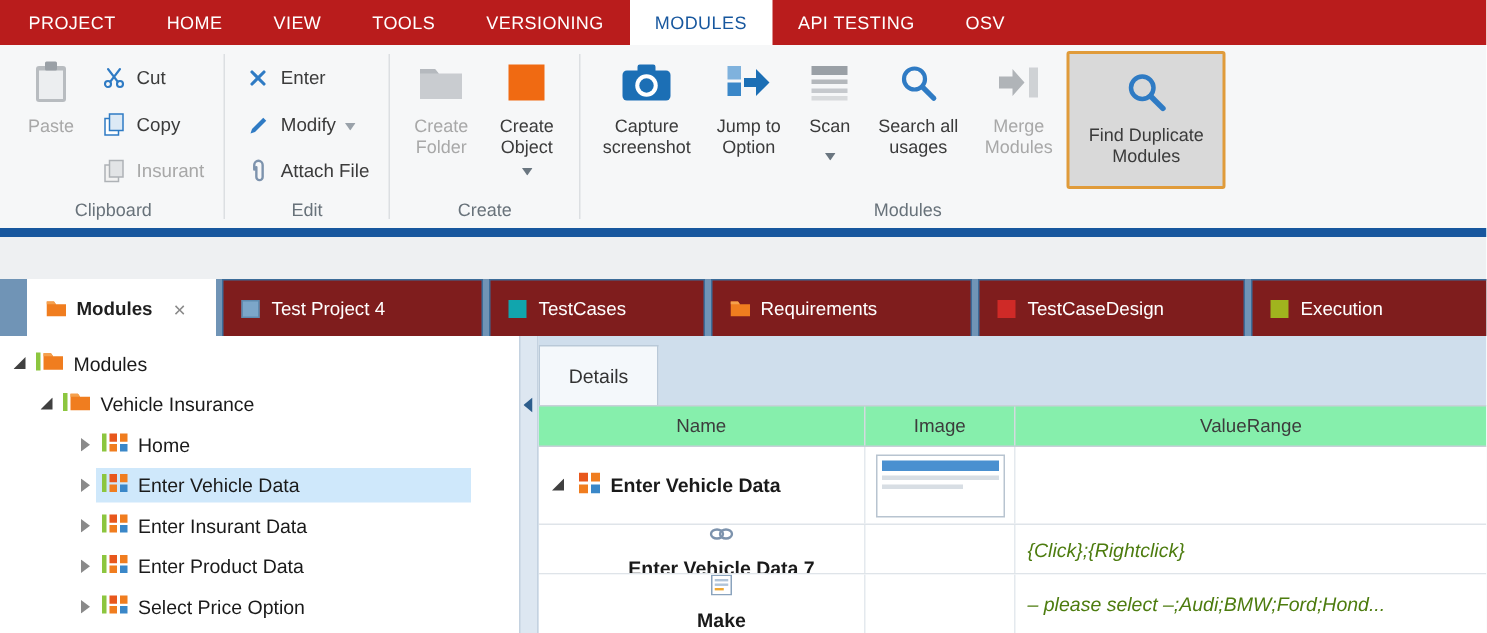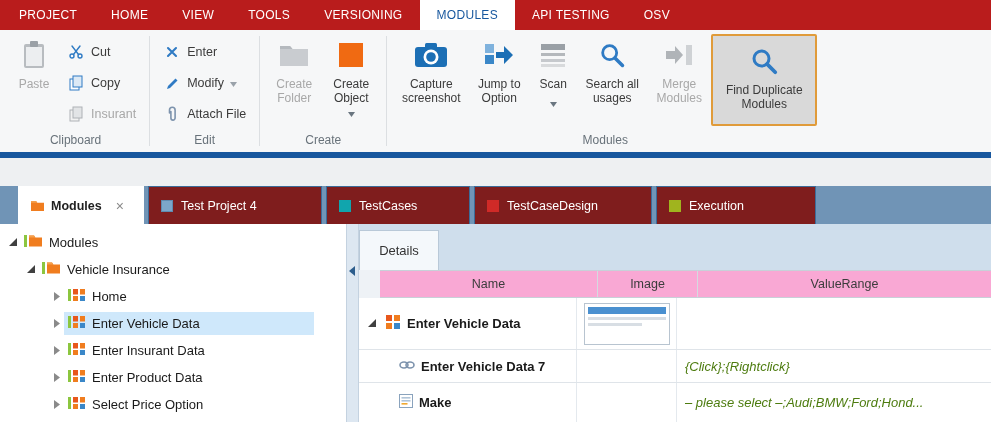--- a/index.html
+++ b/index.html
@@ -50,29 +50,29 @@
   .tinner { display: flex; align-items: center; gap: 6px; padding: 3px 8px 3px 4px; }
   .sel .tinner { background: #cfe8fb; flex: 1; margin-right: 32px; }
 
   .splitter { width: 13px; background: #dde7f1; border-left: 1px solid #c4d2e0; border-right: 1px solid #c4d2e0; position: relative; flex: 0 0 auto; }
   .splitter .sarrow { position: absolute; top: 38px; left: 2px; }
 
   .details { flex: 1; display: flex; flex-direction: column; background: #eef2f6; overflow: hidden; }
   .dstrip { height: 46px; background: #cfdeec; display: flex; align-items: flex-end; }
   .dtab-details { width: 80px; height: 40px; background: #f4f8fb; border: 1px solid #b9c9d8; border-bottom: none; display: flex; align-items: center; justify-content: center; font-size: 13px; color: #333; margin-top: 20px; }
 
-  .dthead { display: grid; grid-template-columns: 218px 100px 1fr; height: 28px; background: #f9a8d4; border-top: 1px solid #c8d0d8; border-bottom: 1px solid #c8d0d8; margin-left: 21px; }
+  .dthead { display: grid; grid-template-columns: 218px 100px 1fr; height: 28px; background: #86efac; border-top: 1px solid #c8d0d8; border-bottom: 1px solid #c8d0d8; }
   .hc { display: flex; align-items: center; justify-content: center; font-size: 12.5px; color: #3c3c3c; border-right: 1px solid #d4dae0; }
   .hc.last { border-right: none; }
   .drow { display: grid; grid-template-columns: 218px 100px 1fr; background: #fff; border-bottom: 1px solid #dfe4e9; }
   .drow.r1 { height: 52px; }
   .drow.rs { height: 33px; }
   .drow.rlast { flex: 1; border-bottom: none; }
   .nc { display: flex; align-items: center; gap: 6px; padding-left: 6px; border-right: 1px solid #e4e9ee; font-size: 13px; font-weight: bold; color: #1a1a1a; overflow: hidden; white-space: nowrap; }
-  .nc.indent { padding-left: 40px; }
+  .nc.indent { padding-left: 27px; flex-direction: column; }
   .imgc { display: flex; align-items: center; justify-content: center; border-right: 1px solid #e4e9ee; }
   .vc { display: flex; align-items: center; padding-left: 8px; font-size: 13px; color: #4d7c0f; white-space: nowrap; overflow: hidden; font-style: italic; }
 
   .thumb { width: 86px; height: 42px; background: #fff; border: 1px solid #b8c4d0; display: flex; flex-direction: column; gap: 3px; padding: 3px; }
   .th-top { height: 7px; background: #4a90d0; }
   .th-line { height: 3px; background: #d8dee4; }
   .th-line.short { width: 70%; }
 </style>
 </head>
 <body>
@@ -295,20 +295,29 @@
       <span class="dclose" data-interactable="true">×</span>
     </div>
     <div class="dtab" style="min-width:174px" data-interactable="true">
       <span class="sq" data-interactable="false" style="background:#7ca6c9;border:1px solid #5f8bb0"></span>
       <span data-interactable="false">Test Project 4</span>
     </div>
     <div class="dtab" style="min-width:144px" data-interactable="true">
       <span class="sq" data-interactable="false" style="background:#11a5ad"></span>
       <span data-interactable="false">TestCases</span>
     </div>
+    <div class="dtab" style="min-width:174px" data-interactable="true">
+      <span class="sq" data-interactable="false">
+        <svg width="13" height="11" viewBox="0 0 13 11">
+            <path d="M0 1 h5 l1.3 1.8 H13 v8.2 H0z" fill="#f07d1f"></path>
+            <path d="M0 1 h5 l1.3 1.8 H0z" fill="#f5a04c"></path>
+          </svg>
+      </span>
+      <span data-interactable="false">Requirements</span>
+    </div>
     <div class="dtab" style="min-width:178px" data-interactable="true">
       <span class="sq" data-interactable="false" style="background:#cf2a27"></span>
       <span data-interactable="false">TestCaseDesign</span>
     </div>
     <div class="dtab" style="min-width:160px" data-interactable="true">
       <span class="sq" data-interactable="false" style="background:#a0b41e"></span>
       <span data-interactable="false">Execution</span>
     </div>
   </div>
 

